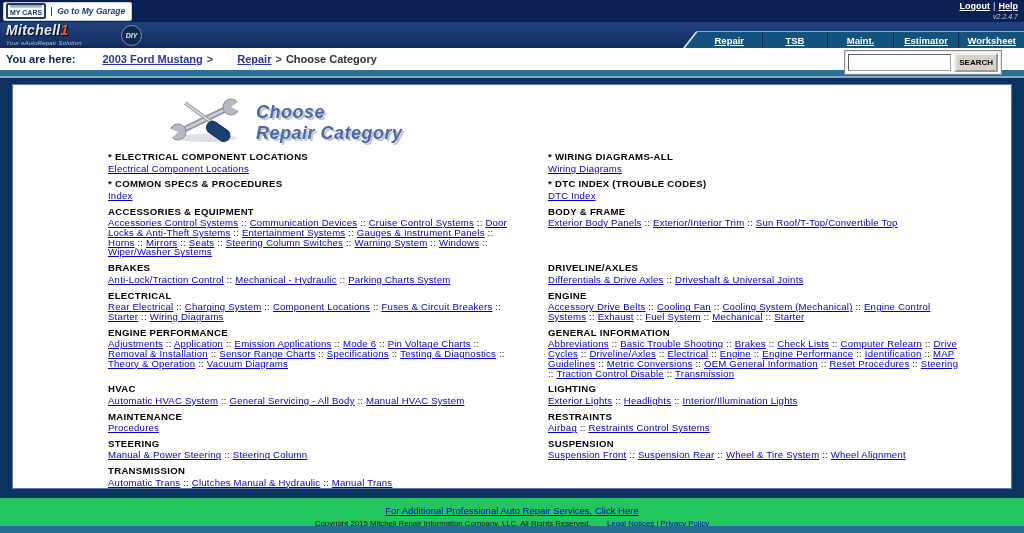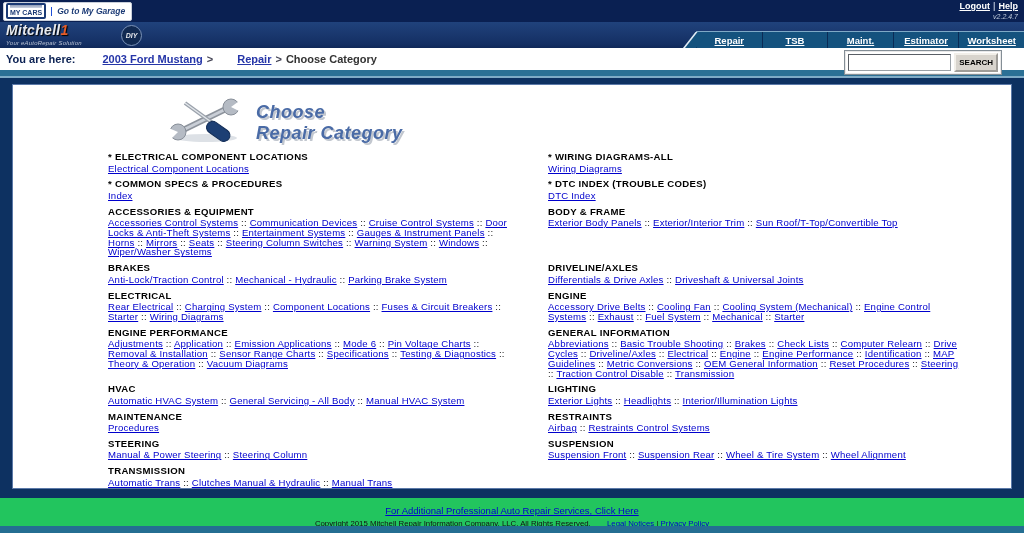--- a/index.html
+++ b/index.html
@@ -245,21 +245,21 @@
     </td>
     <td class="cat-right">
       <div class="cat-title">BODY &amp; FRAME</div>
       <div class="cat-links"><a href="#">Exterior Body Panels</a><span class="sep"> :: </span><a href="#">Exterior/Interior Trim</a><span class="sep"> :: </span><a href="#">Sun Roof/T-Top/Convertible Top</a></div>
     </td>
   </tr>
 
   <tr>
     <td class="cat-left">
       <div class="cat-title">BRAKES</div>
-      <div class="cat-links"><a href="#">Anti-Lock/Traction Control</a><span class="sep"> :: </span><a href="#">Mechanical - Hydraulic</a><span class="sep"> :: </span><a href="#">Parking Brake System</a></div>
+      <div class="cat-links"><a href="#">Anti-Lock/Traction Control</a><span class="sep"> :: </span><a href="#">Mechanical - Hydraulic</a><span class="sep"> :: </span><a href="#">Parking Charts System</a></div>
     </td>
     <td class="cat-right">
       <div class="cat-title">DRIVELINE/AXLES</div>
       <div class="cat-links"><a href="#">Differentials &amp; Drive Axles</a><span class="sep"> :: </span><a href="#">Driveshaft &amp; Universal Joints</a></div>
     </td>
   </tr>
 
   <tr>
     <td class="cat-left">
       <div class="cat-title">ELECTRICAL</div>

